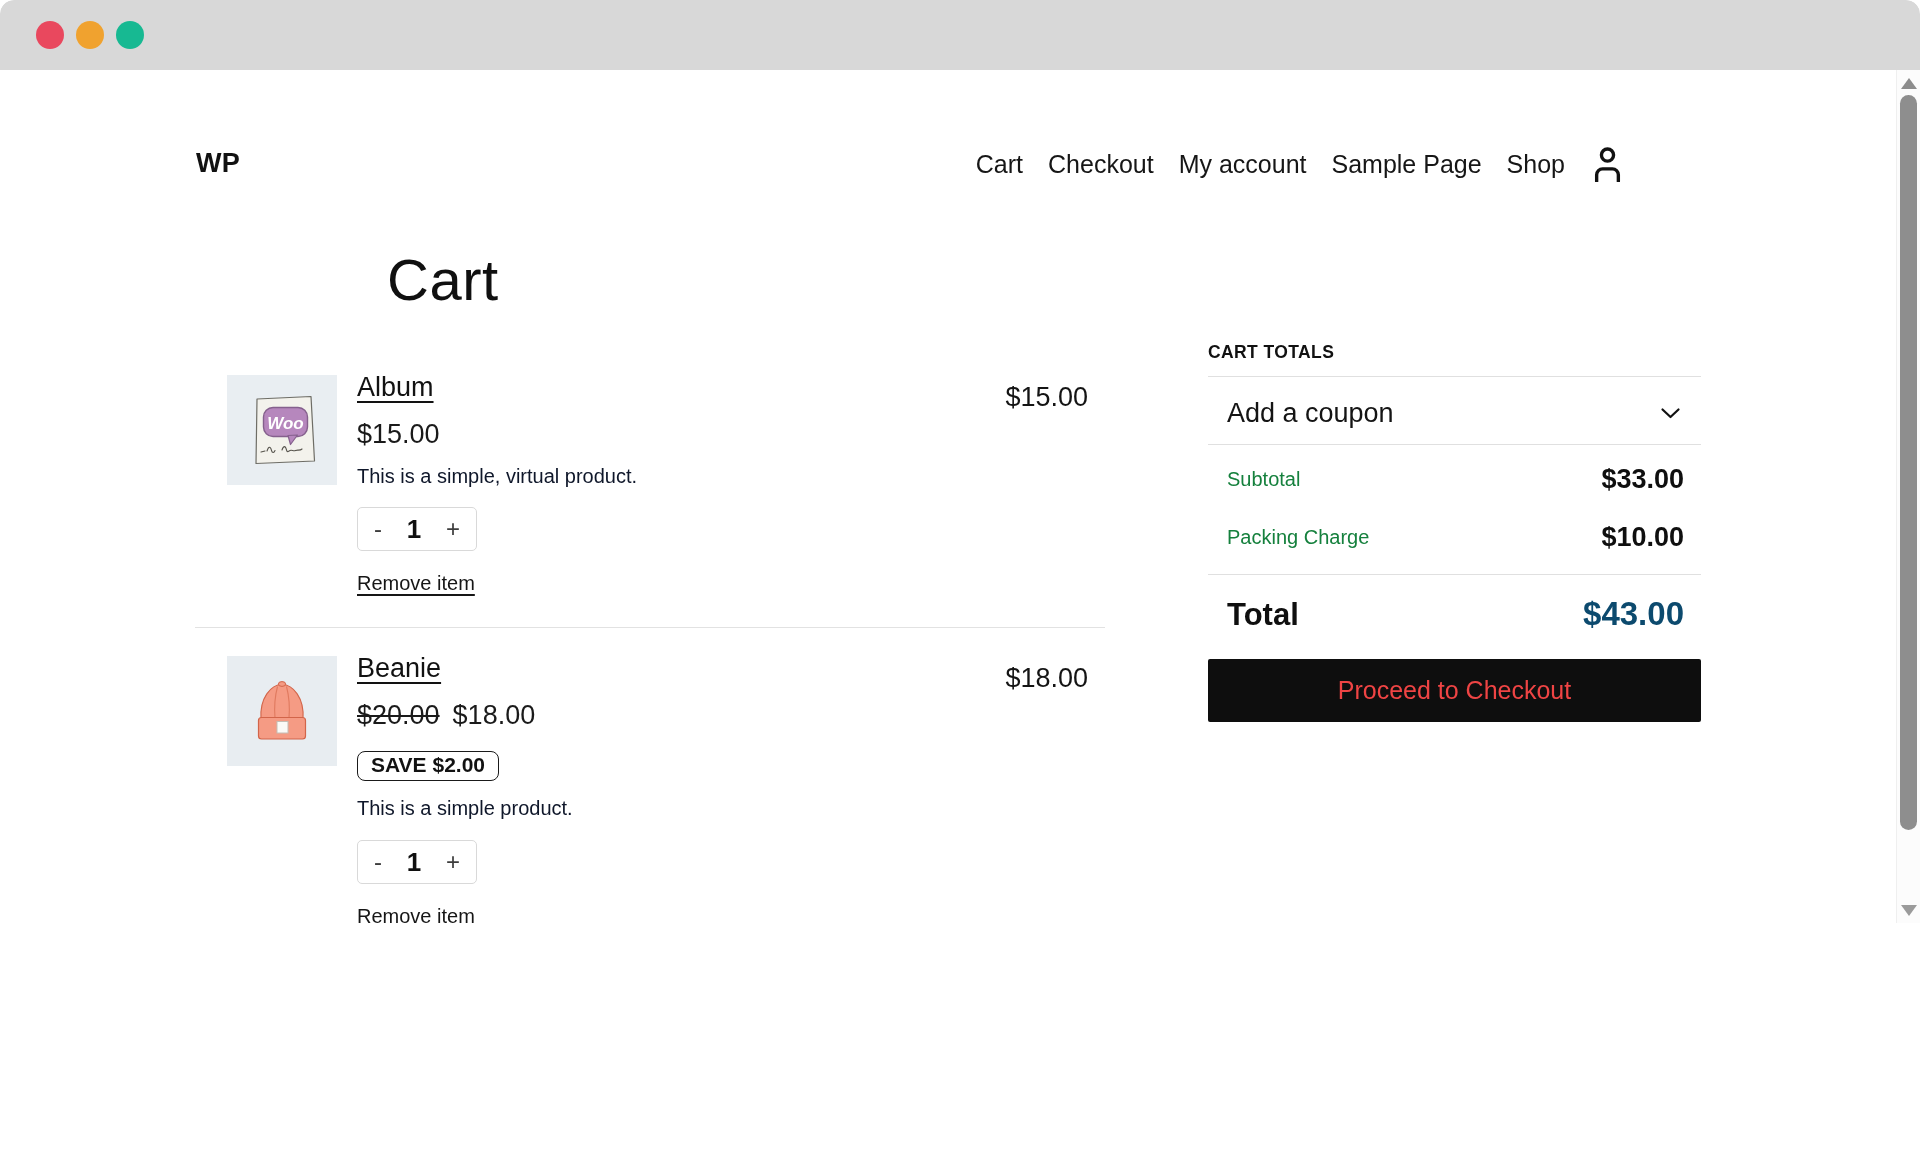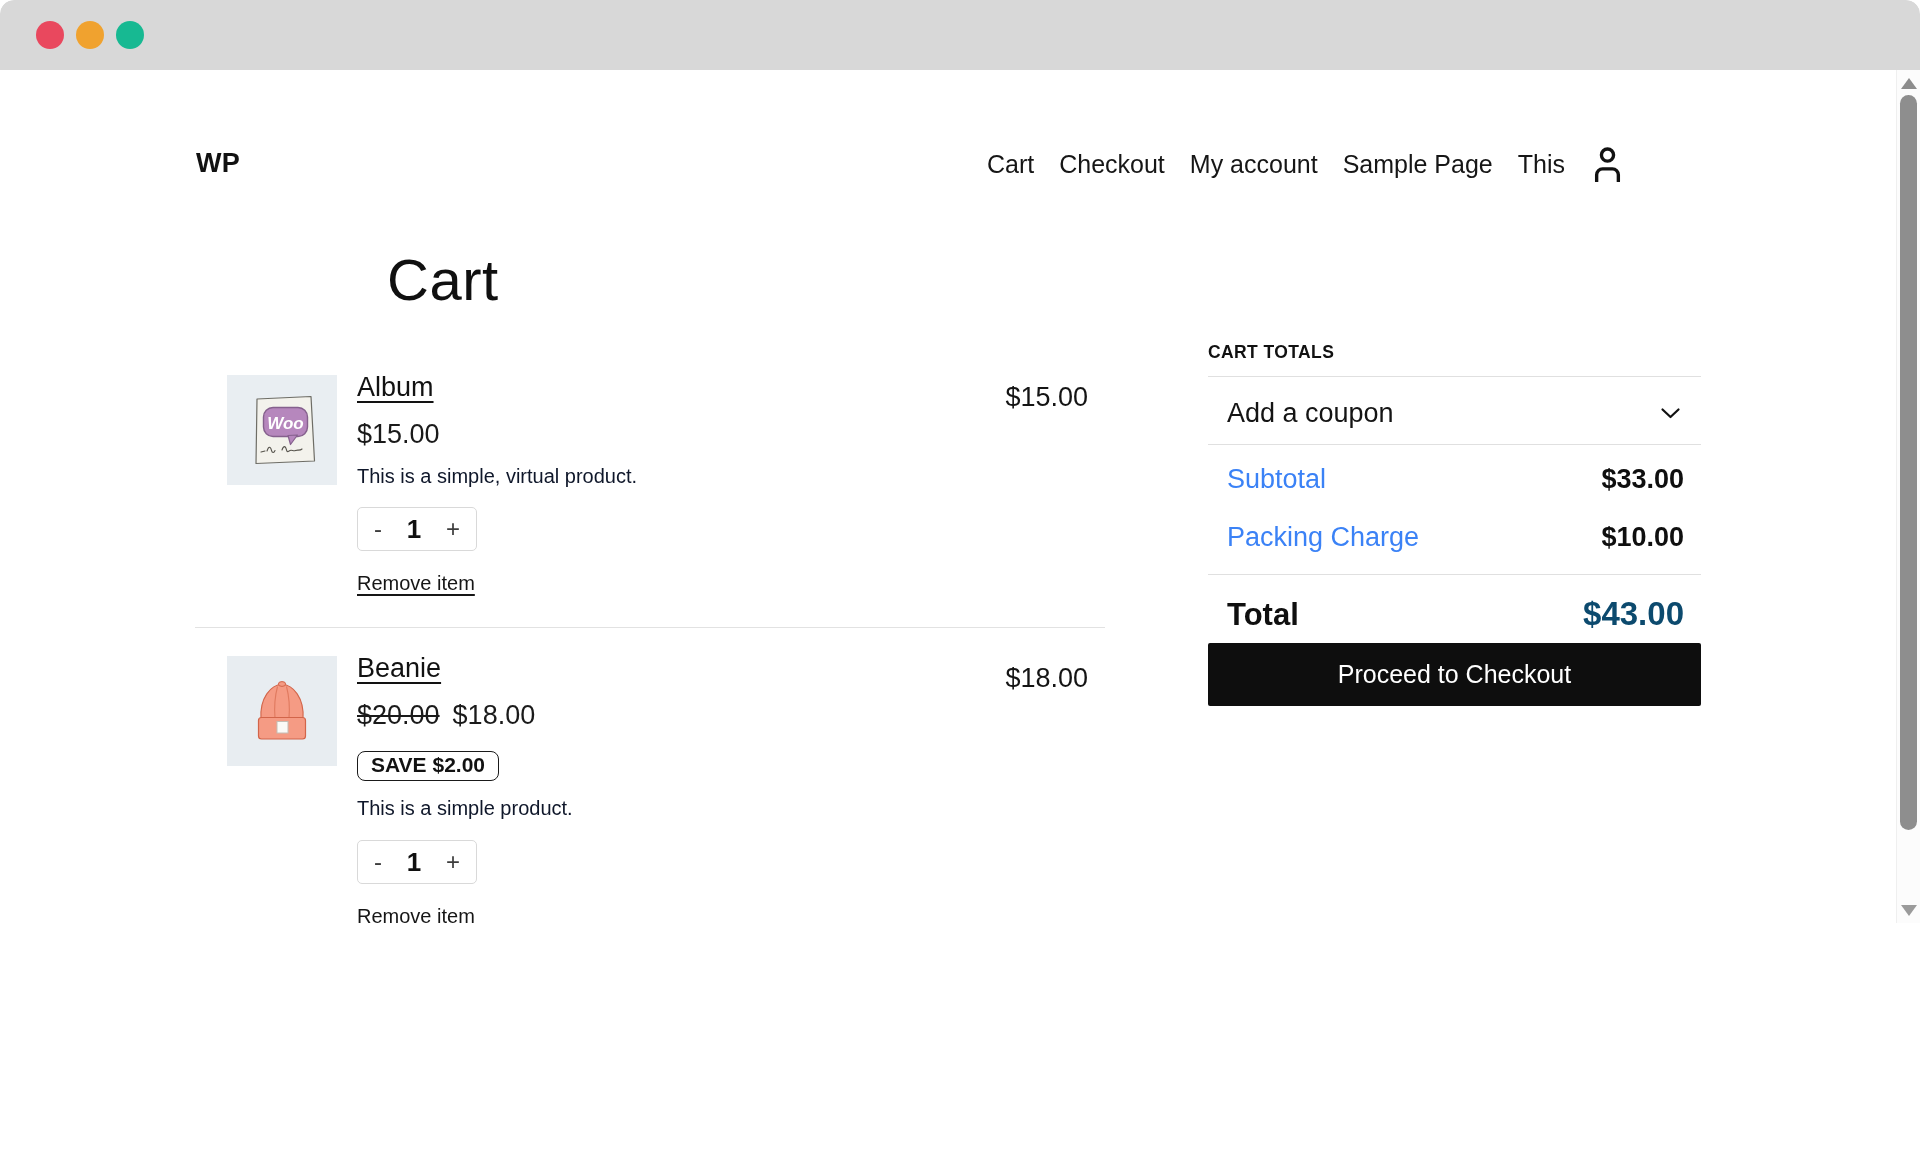--- a/index.html
+++ b/index.html
@@ -72,29 +72,29 @@
   .totals-heading { font-size:17.5px; font-weight:700; letter-spacing:0.4px; color:#111;
                     padding-bottom:13px; border-bottom:1px solid #e0e0e0; }
   .coupon-row { display:flex; justify-content:space-between; align-items:center;
                 padding:21px 20px 15px 19px; border-bottom:1px solid #e0e0e0;
                 cursor:pointer; }
   .coupon-row span { font-size:27px; color:#141414; line-height:31px; }
   .t-row { display:flex; justify-content:space-between; padding:0 17px 0 19px;
            line-height:31px; }
   .t-row.r1 { margin-top:19px; }
   .t-row.r2 { margin-top:27px; }
-  .t-row .lbl { font-size:27px; color:#3b82f6;text-align:right; }
+  .t-row .lbl { font-size:20px; color:#15803d;text-align:right; }
   .t-row .val { font-size:27px; font-weight:700; color:#0f0f0f; }
   .totals-sep { border-bottom:1px solid #e0e0e0; margin-top:21px; }
   .grand { display:flex; justify-content:space-between; align-items:baseline;
            padding:20px 17px 0 19px; line-height:38px; }
   .grand .lbl { font-size:31px; font-weight:700; color:#0f0f0f; }
   .grand .val { font-size:33px; font-weight:700; color:#0c4a6e; }
-  .checkout { display:block; width:100%; height:63px; margin-top:9px; border:none;
-              background:#0e0e0e; color:#ffffff; font-size:25px; cursor:pointer;
+  .checkout { display:block; width:100%; height:63px; margin-top:25px; border:none;
+              background:#0e0e0e; color:#ef4444; font-size:25px; cursor:pointer;
               font-family:inherit; border-radius:2px; }
 
   
   .scrollbar { position:absolute; top:70px; right:0; width:24px; bottom:0;
                background:#fcfcfc; border-left:1px solid #efefef; }
   .sb-up { position:absolute; top:8px; left:4px; width:0; height:0;
            border-left:8px solid transparent; border-right:8px solid transparent;
            border-bottom:11px solid #8d8d8d; }
   .sb-thumb { position:absolute; top:25px; left:3px; width:17px; height:735px;
               background:#8e8e8e; border-radius:9px; }
@@ -117,21 +117,21 @@
 
   <div class="content">
 
     <div class="logo">WP</div>
 
     <nav class="nav">
       <a>Cart</a>
       <a>Checkout</a>
       <a>My account</a>
       <a>Sample Page</a>
-      <a>This</a>
+      <a>Shop</a>
       <span class="account">
         <svg width="31" height="35" viewBox="0 0 24 27">
           <circle cx="12" cy="6.2" r="4.7" fill="none" stroke="#111" stroke-width="2.6"></circle>
           <path d="M3.6 26.5 v-5 a4.6 4.6 0 0 1 4.6 -4.6 h7.6 a4.6 4.6 0 0 1 4.6 4.6 v5" fill="none" stroke="#111" stroke-width="2.6" stroke-linecap="round"></path>
         </svg>
       </span>
     </nav>
 
     <h1 class="page-title">Cart</h1>
 

